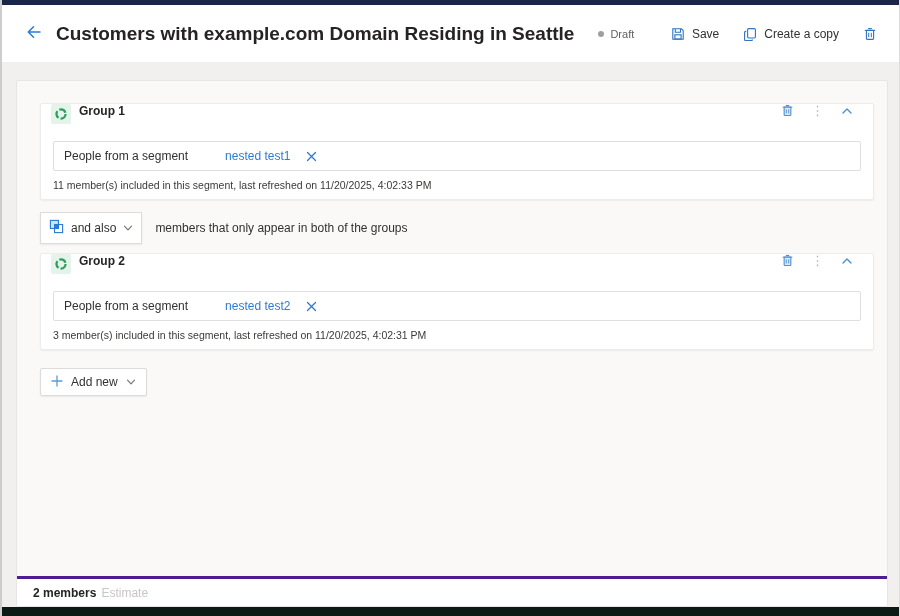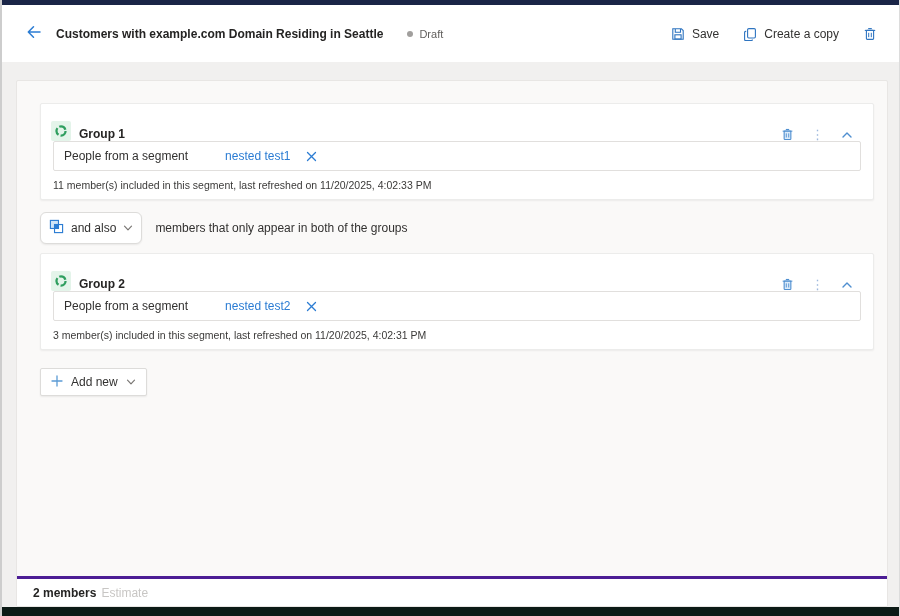--- a/index.html
+++ b/index.html
@@ -26,21 +26,21 @@
     background: #ffffff;
     display: flex; align-items: center;
     padding: 0 14px 0 20px;
   }
   .back-btn {
     width: 24px; height: 24px; display: flex; align-items: center; justify-content: center;
     cursor: pointer; flex: 0 0 auto;
   }
   .page-title {
     margin-left: 10px;
-    font-size: 12px; font-weight: 600; color: #252423;
+    font-size: 19px; font-weight: 600; color: #252423;
     white-space: nowrap;
   }
   .draft-badge {
     margin-left: 24px;
     display: flex; align-items: center; gap: 6px;
     font-size: 11px; color: #605e5c;
   }
   .draft-dot { width: 6px; height: 6px; border-radius: 50%; background: #a19f9d; }
   .header-actions {
     margin-left: auto;
@@ -66,21 +66,21 @@
   .group-card {
     position: absolute; left: 23px; width: 834px; height: 97px;
     background: #ffffff;
     border: 1px solid #ececeb;
     border-radius: 2px;
     box-shadow: 0 1px 2px rgba(0,0,0,0.06);
   }
   .group-card.g1 { top: 22px; }
   .group-card.g2 { top: 172px; }
   .group-header {
-    height: 37px; display: flex; align-items: flex-end;
+    height: 37px; display: flex; align-items: flex-start;
     padding: 0 20px 0 10px;
   }
   .segment-icon-box {
     width: 20px; height: 20px; border-radius: 2px;
     background: #e4f4ea;
     display: flex; align-items: center; justify-content: center;
   }
   .group-name {
     margin-left: 8px;
     font-size: 12px; font-weight: 700; color: #252423;
@@ -107,21 +107,21 @@
     margin: 8px 12px 0;
     font-size: 10.5px; color: #3b3a39;
   }
   
   .operator-row {
     position: absolute; left: 23px; top: 131px;
     display: flex; align-items: center;
   }
   .operator-btn {
     height: 28px; background: #ffffff;
-    border: 1px solid #dddcda; border-radius: 6px;
+    border: 1px solid #dddcda; border-radius: 0;
     box-shadow: 0 1px 2px rgba(0,0,0,0.07);
     display: flex; align-items: center;
     padding: 15px 8px; gap: 7px; cursor: pointer;
   }
   .operator-label { font-size: 12px; color: #323130; }
   .operator-desc { margin-left: 13px; font-size: 12px; color: #323130; }
   
   .add-new-btn {
     position: absolute; left: 23px; top: 287px;
     height: 28px; background: #ffffff;

